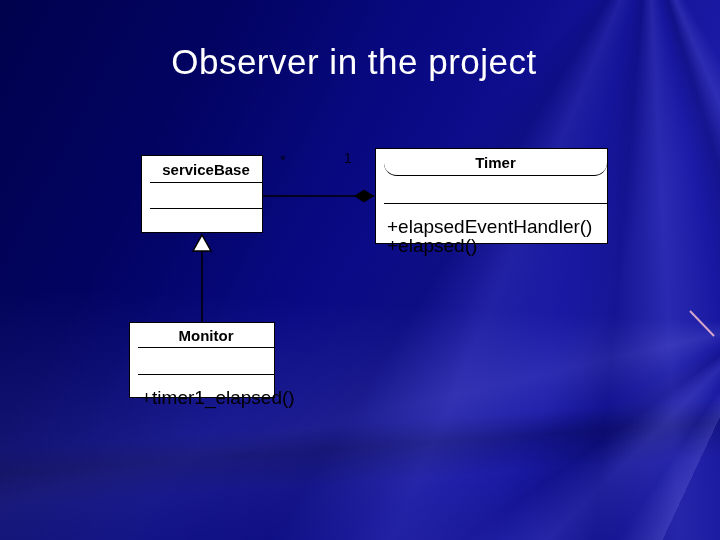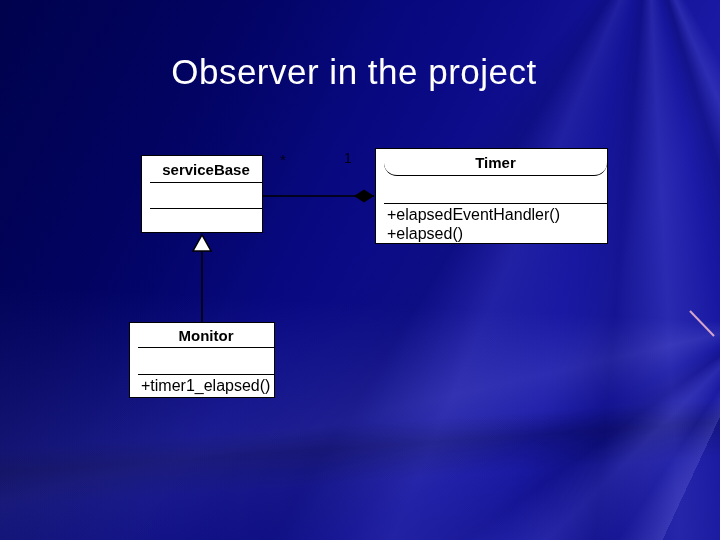--- a/index.html
+++ b/index.html
@@ -25,21 +25,21 @@
         rgba(150,150,255,0.00) 38deg, rgba(150,150,252,0.15) 52deg,
         rgba(0,0,85,0.00) 68deg),
       linear-gradient(115deg, rgba(0,0,45,0.45) 0%, rgba(0,0,45,0.00) 42%),
       linear-gradient(176deg, rgba(0,0,50,0.00) 76%, rgba(0,0,45,0.30) 80%, rgba(0,0,50,0.00) 86%),
       linear-gradient(118deg, #000368 0%, #02046f 24%, #0a0a85 48%, #1b1ba8 76%, #12129a 100%);
   }
 
   .slide-title {
     position: absolute;
     left: 0; right: 12px; top: 42px;
-    margin: 10px;
+    margin: 0;
     text-align: center;
     font-size: 35px;
     font-weight: 400;
     letter-spacing: 0.5px;
     color: #ffffff;
   }
 
   .connector-layer {
     position: absolute;
     left: 0; top: 0;
@@ -62,24 +62,25 @@
     text-align: center;
     border-bottom: 1px solid #000000;
     display: flex;
     align-items: center;
     justify-content: center;
   }
   .uml-attrs {
     border-bottom: 1px solid #000000;
   }
   .uml-methods {
-    font-size: 16px;
+    font-size: 19px;
     line-height: 19px;
     padding: 1px 3px;
     white-space: nowrap;
+    margin-top: 12px;
   }
 
   .class-servicebase { left: 141px; top: 155px; width: 122px; height: 78px; }
   .class-servicebase .uml-class-name { height: 26px; }
   .class-servicebase .uml-attrs     { height: 25px; }
   .class-servicebase .uml-methods   { height: 23px; }
 
   .class-timer { left: 375px; top: 148px; width: 233px; height: 96px; }
   .class-timer .uml-class-name { height: 26px; border-radius: 13px; }
   .class-timer .uml-attrs     { height: 27px; }

